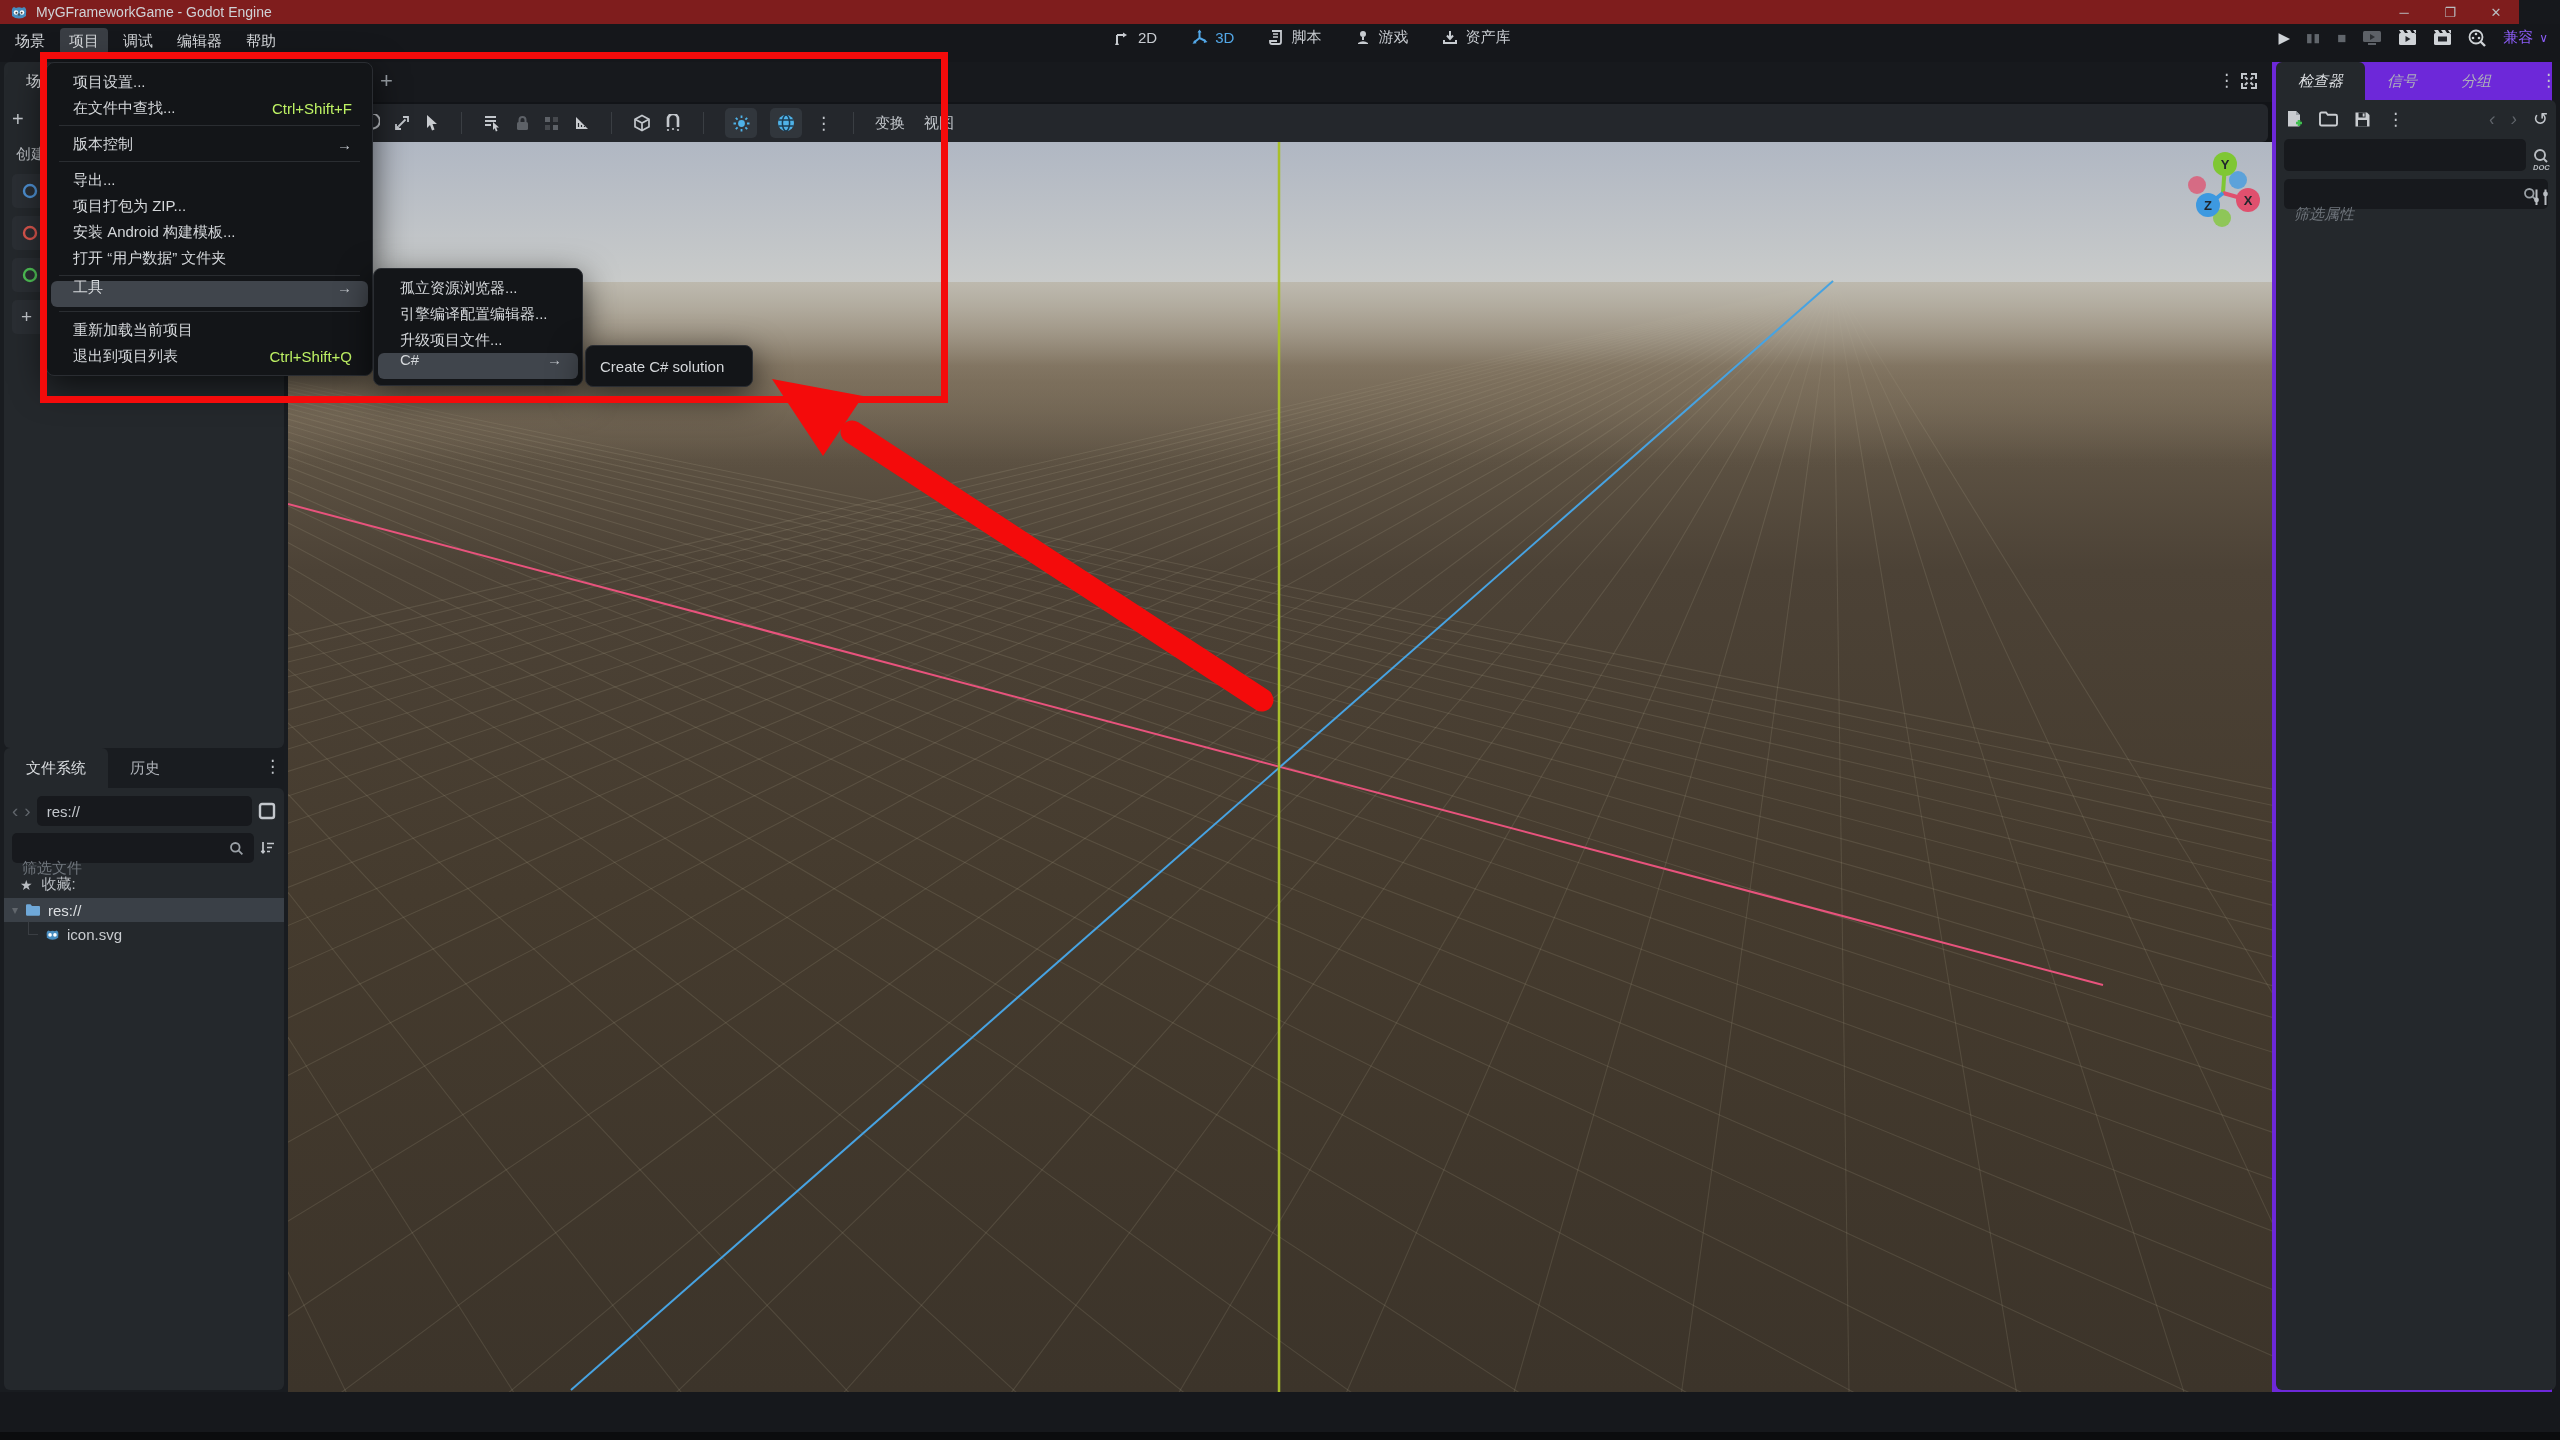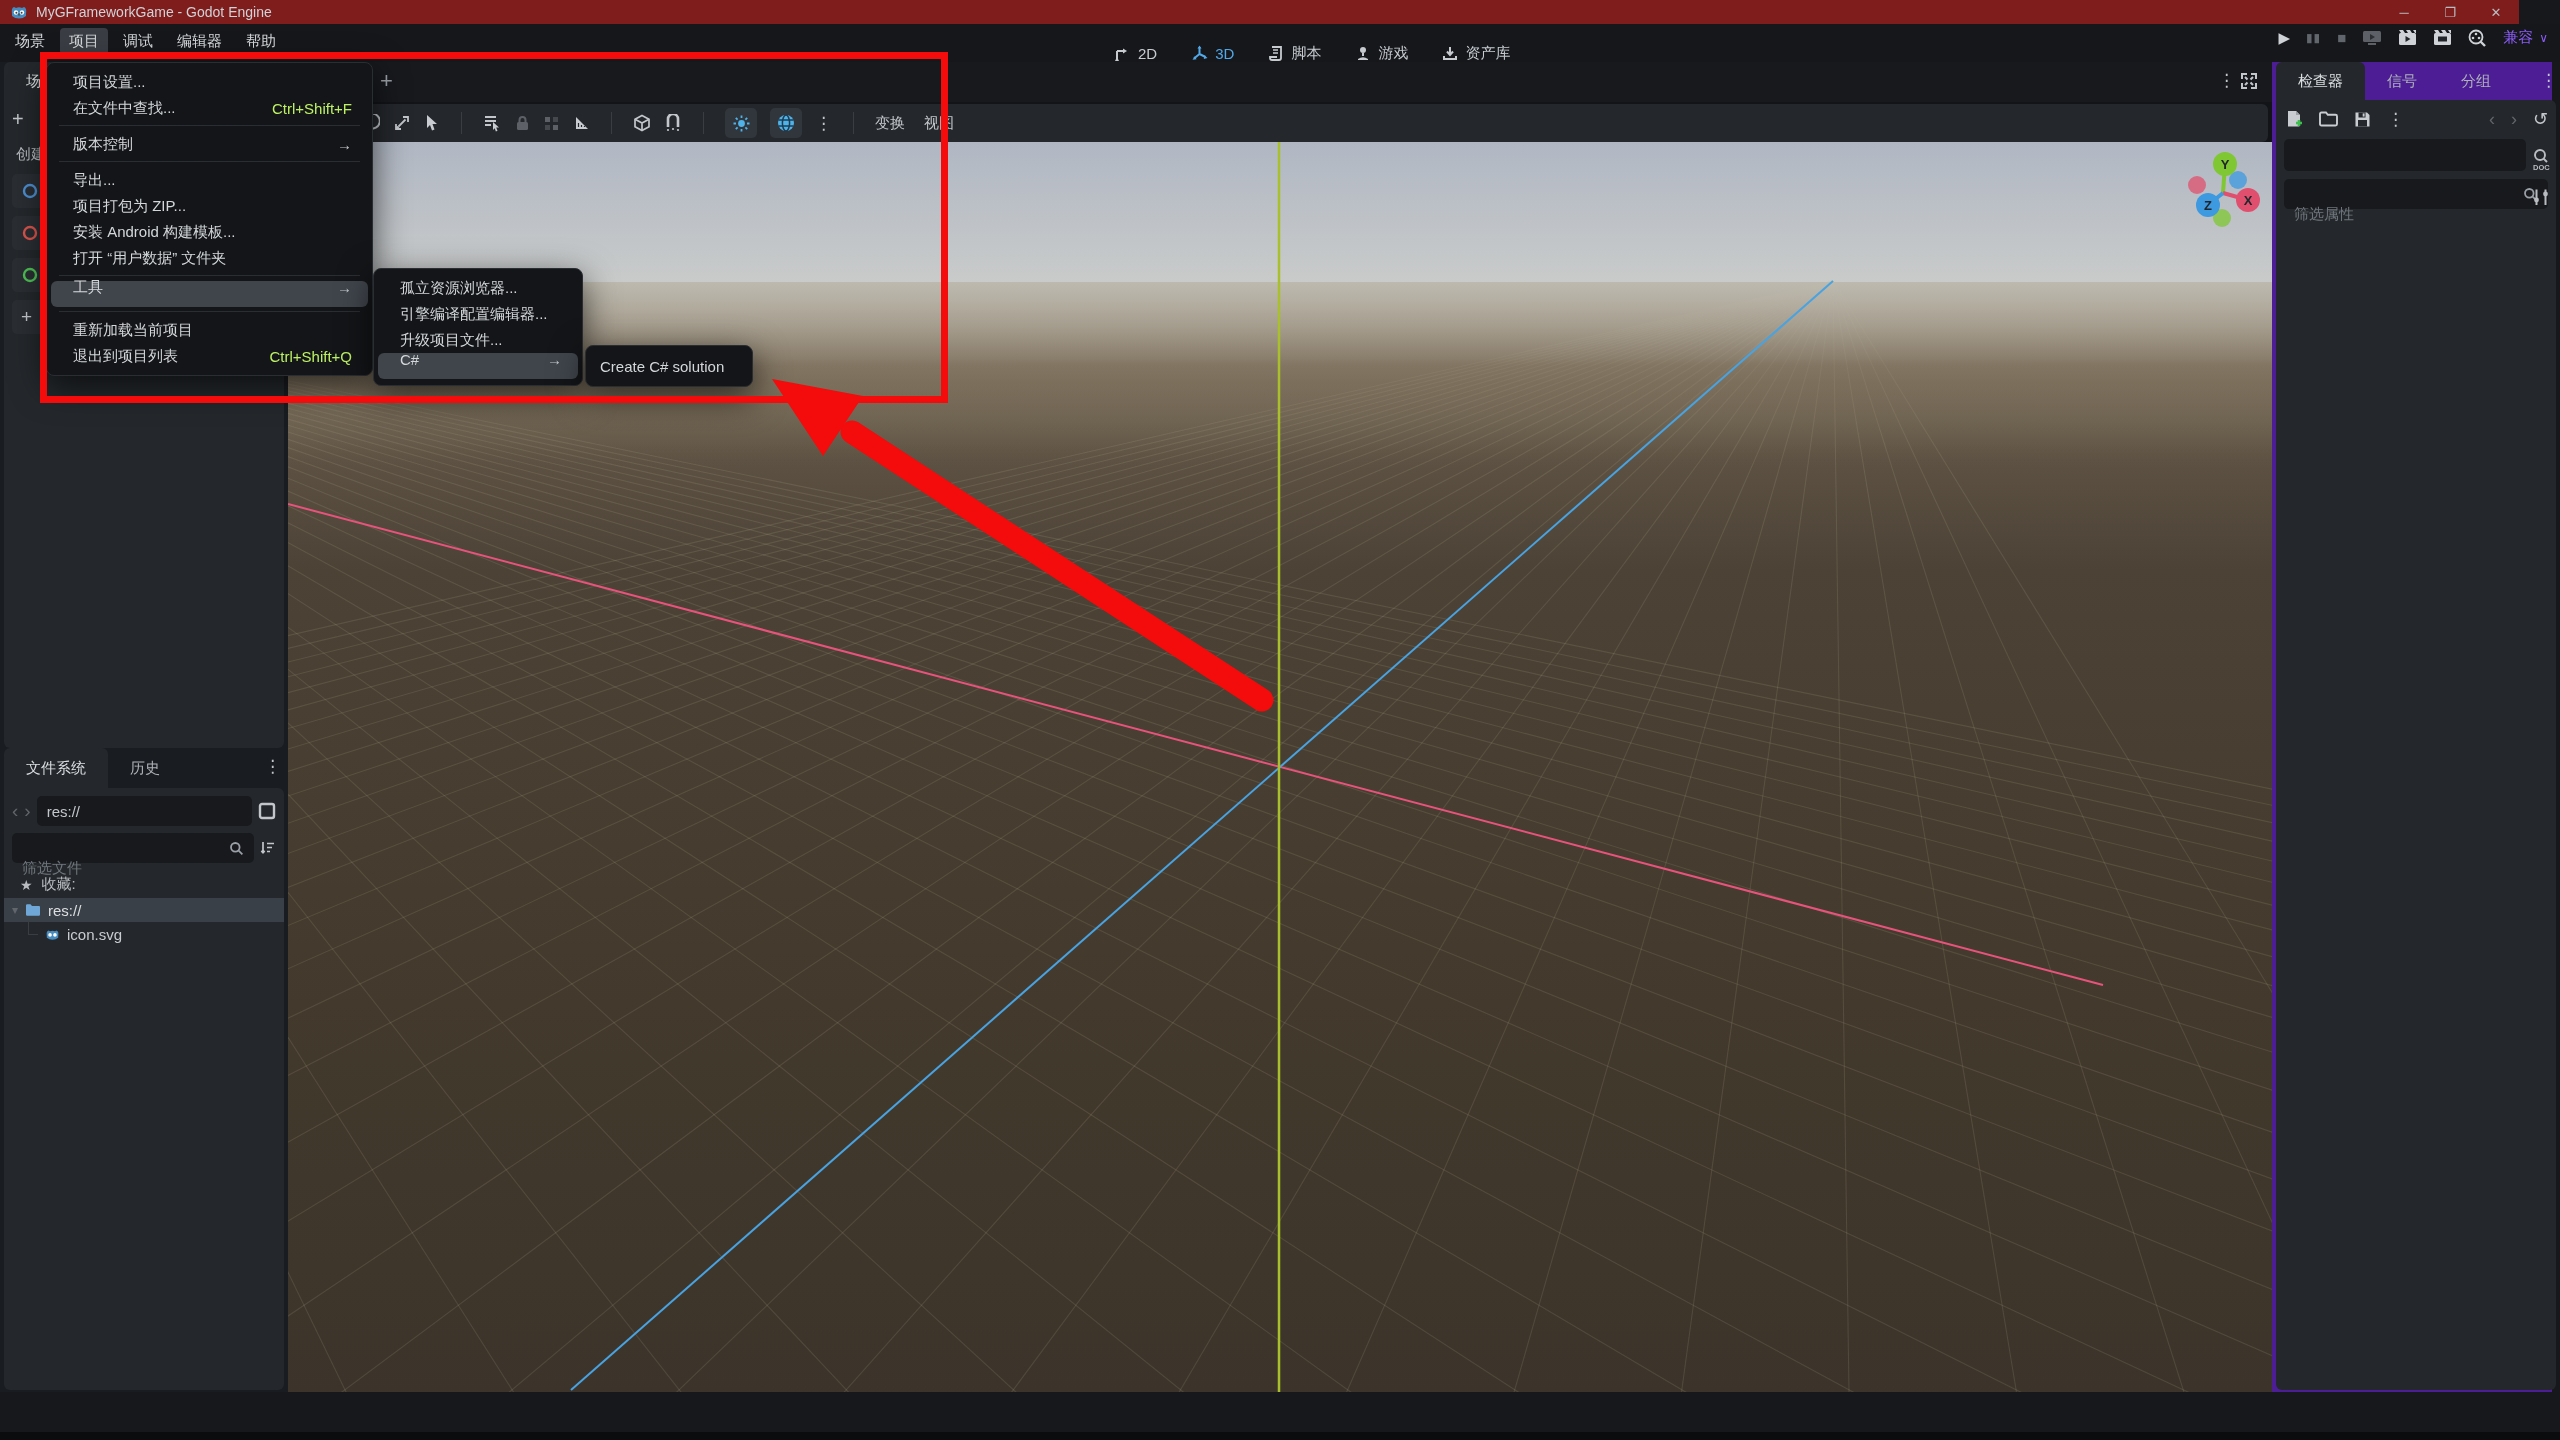--- a/index.html
+++ b/index.html
@@ -78,21 +78,21 @@
 
   <div id="header" class="abs">
     <div class="row" style="position:absolute; left:6px; top:4px; gap:6px;">
       <span class="menu-item">场景</span>
       <span class="menu-item active">项目</span>
       <span class="menu-item">调试</span>
       <span class="menu-item">编辑器</span>
       <span class="menu-item">帮助</span>
     </div>
 
-    <div class="row" style="position:absolute; left:1104px; top:16px; gap:14px;">
+    <div class="row" style="position:absolute; left:1104px; top:0; gap:14px;">
       <span class="ws-tab">
         <span class="icon">
             <svg width="17" height="17" viewBox="0 0 17 17">
               <path d="M3 14 V6 M3 6 H11" stroke="#c7cbd0" stroke-width="2" fill="none"></path>
               <path d="M9 3.5 L13 6 L9 8.5 Z" fill="#c7cbd0"></path>
               <path d="M1 12 L3 16 L5 12 Z" fill="#c7cbd0" transform="rotate(180 3 14)"></path>
             </svg>
           </span>
         <span>2D</span>
       </span>
@@ -479,21 +479,21 @@
           <circle cx="1937" cy="22" r="12" fill="#7fc733"></circle>
           <text x="1937" y="26.5" text-anchor="middle" font-size="13" font-weight="bold" fill="#20262c" font-family="Liberation Sans, sans-serif">Y</text>
           <circle cx="1960" cy="58" r="12" fill="#e0506e"></circle>
           <text x="1960" y="62.5" text-anchor="middle" font-size="13" font-weight="bold" fill="#20262c" font-family="Liberation Sans, sans-serif">X</text>
           <circle cx="1920" cy="63" r="12" fill="#3d99e0"></circle>
           <text x="1920" y="67.5" text-anchor="middle" font-size="13" font-weight="bold" fill="#20262c" font-family="Liberation Sans, sans-serif">Z</text>
         </svg>
     </div>
   </div>
 
-  <div class="abs" style="left:2272px; top:62px; width:280px; height:1330px; background:#4c1d95;">
+  <div class="abs" style="left:2272px; top:62px; width:280px; height:1330px; background:#6d28d9;font-style:italic;">
     <div class="row" style="position:absolute; left:4px; top:0;">
       <div class="dock-tab on">
           <span>检查器</span>
         </div>
       <div class="dock-tab">
           <span>信号</span>
         </div>
       <div class="dock-tab">
           <span>分组</span>
         </div>

